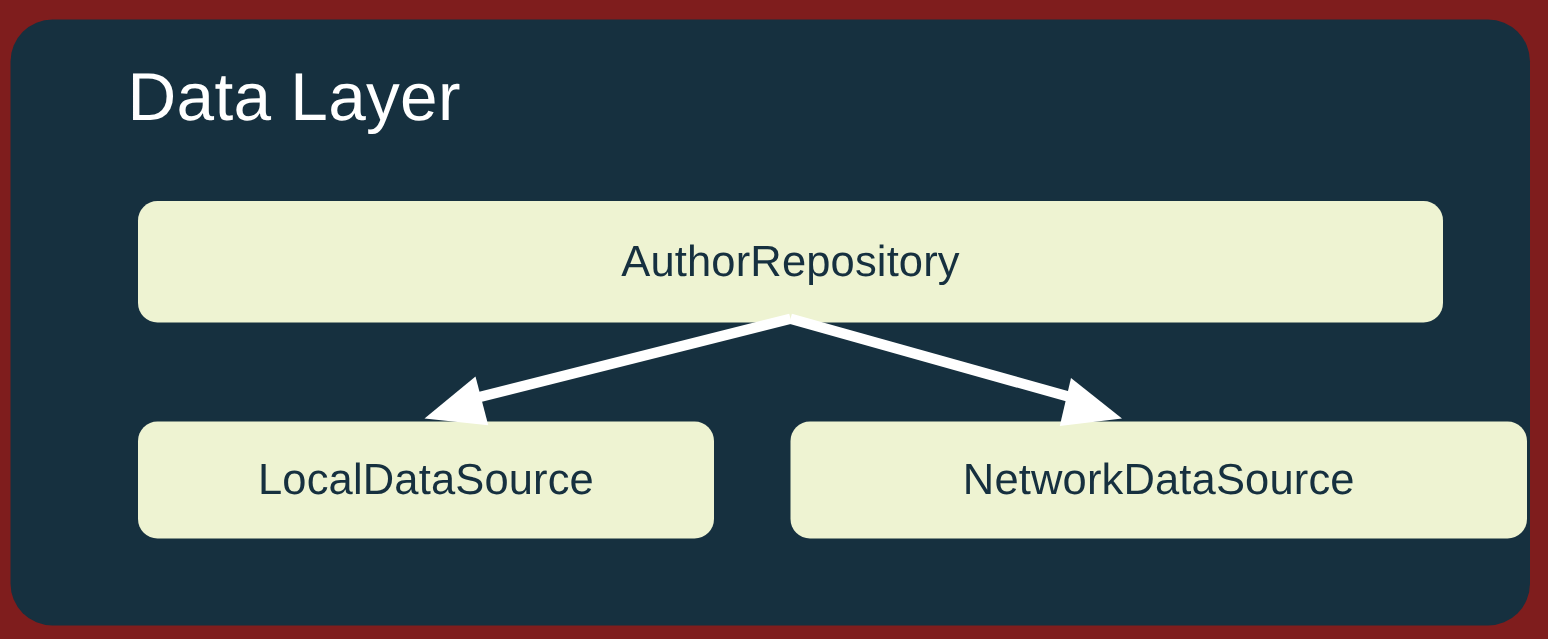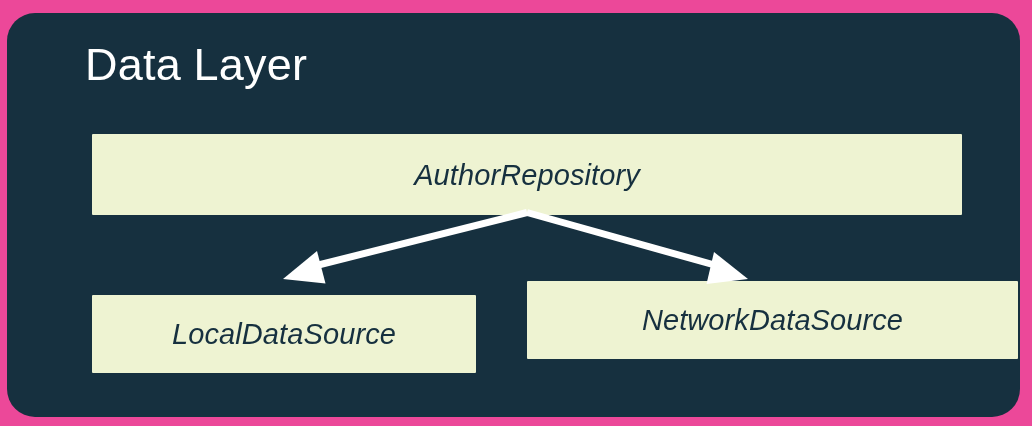--- a/index.html
+++ b/index.html
@@ -11,21 +11,21 @@
     width: 1032px;
     height: 426px;
     font-family: "Liberation Sans", sans-serif;
     overflow: hidden;
   }
 
   #diagram-root {
     position: relative;
     width: 1032px;
     height: 426px;
-    background: #ec4899;
+    background: #7f1d1d;
   }
 
   
   #layer-container {
     position: absolute;
     left: 7px;
     top: 13px;
     width: 1013px;
     height: 404px;
     background: #16303f;
@@ -43,46 +43,45 @@
     font-weight: 400;
     color: #ffffff;
     letter-spacing: 0.2px;
     white-space: nowrap;
   }
 
   
   .node-box {
     position: absolute;
     background: #eef3d2;
-    border-radius: 1px;
+    border-radius: 13px;
     display: flex;
     align-items: center;
     justify-content: center;
     box-sizing: border-box;
-    font-style: italic;
   }
   .node-label {
     font-size: 29px;
     line-height: 34px;
     font-weight: 400;
     color: #16303f;
     letter-spacing: 0.1px;
     white-space: nowrap;
     text-align: center;
   }
 
   #node-repository {
     left: 92px;
     top: 134px;
     width: 870px;
     height: 81px;
   }
   #node-local {
     left: 92px;
-    top: 295px;
+    top: 281px;
     width: 384px;
     height: 78px;
   }
   #node-network {
     left: 527px;
     top: 281px;
     width: 491px;
     height: 78px;
   }
 

